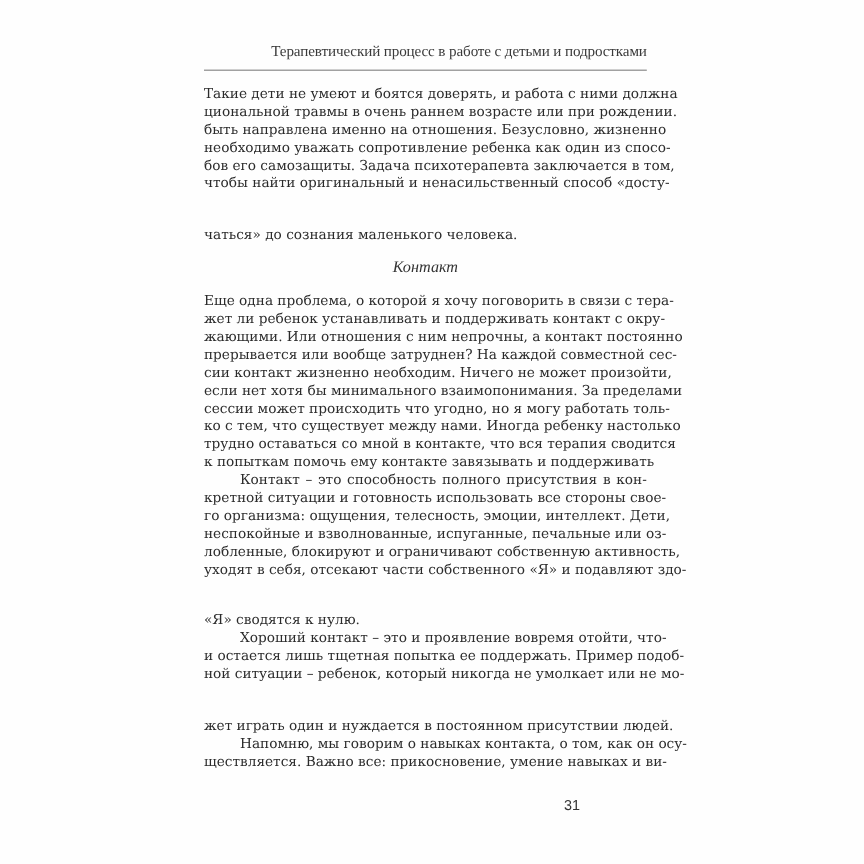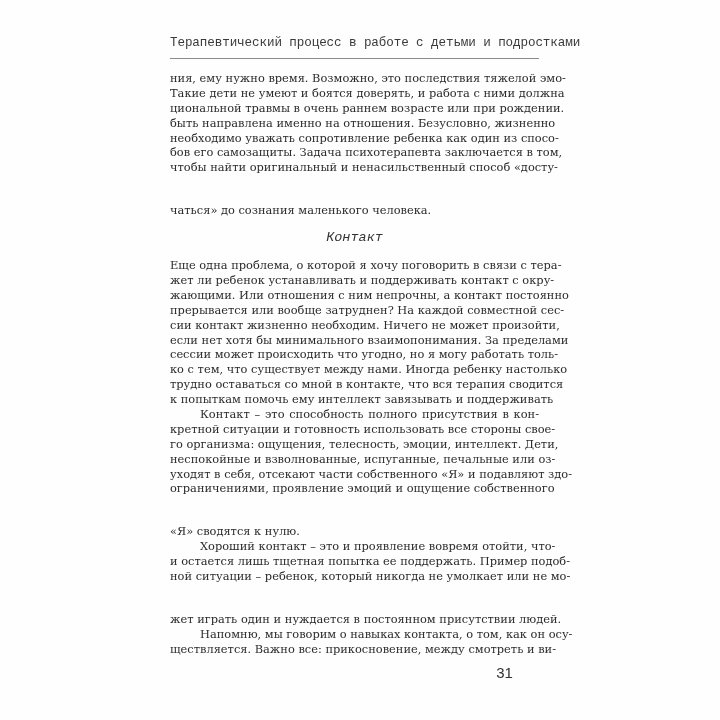--- a/index.html
+++ b/index.html
@@ -1,50 +1,49 @@
 <!DOCTYPE html>
 <html><head>
 <meta charset="utf-8">
 <style>
   html, body { margin: 0; padding: 0; }
   body { width: 720px; height: 720px; background: #ffffff; position: relative; overflow: hidden; }
   .page { position: absolute; left: 0; top: 0; width: 720px; height: 720px; background: #fefefe; }
   .running-head {
     position: absolute; left: 170px; width: 369px; top: 36px;
-    text-align: right; font-family: Liberation Mono, monospace; font-size: 12.6px;
+    text-align: right; font-family: Liberation Serif, serif; font-size: 12.6px;
     color: #3a3a3a; white-space: nowrap; letter-spacing: -0.1px;
   }
   .head-rule { position: absolute; left: 170px; width: 369px; top: 58px; height: 0; border-top: 1.2px solid #8a8a8a; }
   .body-text {
     position: absolute; left: 170px; width: 369px; top: 71px;
     font-family: "DejaVu Serif", serif; font-size: 11.4px; line-height: 14.9px; color: #2b2b2b;
   }
   .line { display: block; white-space: nowrap; text-align: justify; text-align-last: justify; height: 14.9px; overflow: visible; }
   .line.last { text-align-last: left; margin-top: 28px; }
   .line.indent { padding-left: 30px; }
   .heading {
-    display: block; text-align: center; font-family: Liberation Mono, monospace; font-style: italic;
+    display: block; text-align: center; font-family: Liberation Serif, serif; font-style: italic;
     font-size: 13.5px; color: #333; height: 15px; margin: 13px 0 12px 0;
   }
   .page-number {
-    position: absolute; left: 470px; width: 69px; top: 664px; text-align: center;
-    font-family: "Liberation Sans", sans-serif; font-size: 15px; color: #333;
+    position: absolute; left: 470px; width: 69px; top: 664px; text-align: left;
+    font-family: "Liberation Sans", sans-serif; font-size: 12px; color: #333;
   }
 </style>
 </head>
 <body>
 
 <div class="page">
   <div class="running-head">Терапевтический процесс в работе с детьми и подростками</div>
   <div class="head-rule"></div>
 
   <div class="body-text">
     <div id="pre-heading">
         <div>
-          <span class="line">ния, ему нужно время. Возможно, это последствия тяжелой эмо-</span>
           <span class="line">Такие дети не умеют и боятся доверять, и работа с ними должна</span>
           <span class="line">циональной травмы в очень раннем возрасте или при рождении.</span>
           <span class="line">быть направлена именно на отношения. Безусловно, жизненно</span>
           <span class="line">необходимо уважать сопротивление ребенка как один из спосо-</span>
           <span class="line">бов его самозащиты. Задача психотерапевта заключается в том,</span>
           <span class="line">чтобы найти оригинальный и ненасильственный способ «досту-</span>
           <span class="line last">чаться» до сознания маленького человека.</span>
         </div>
       </div>
     <div class="heading">Контакт</div>
@@ -52,38 +51,38 @@
         <div>
           <span class="line">Еще одна проблема, о которой я хочу поговорить в связи с тера-</span>
           <span class="line">жет ли ребенок устанавливать и поддерживать контакт с окру-</span>
           <span class="line">жающими. Или отношения с ним непрочны, а контакт постоянно</span>
           <span class="line">прерывается или вообще затруднен? На каждой совместной сес-</span>
           <span class="line">сии контакт жизненно необходим. Ничего не может произойти,</span>
           <span class="line">если нет хотя бы минимального взаимопонимания. За пределами</span>
           <span class="line">сессии может происходить что угодно, но я могу работать толь-</span>
           <span class="line">ко с тем, что существует между нами. Иногда ребенку настолько</span>
           <span class="line">трудно оставаться со мной в контакте, что вся терапия сводится</span>
-          <span class="line">к попыткам помочь ему интеллект завязывать и поддерживать</span>
+          <span class="line">к попыткам помочь ему контакте завязывать и поддерживать</span>
         </div>
         <div>
           <span class="line indent">Контакт – это способность полного присутствия в кон-</span>
           <span class="line">кретной ситуации и готовность использовать все стороны свое-</span>
           <span class="line">го организма: ощущения, телесность, эмоции, интеллект. Дети,</span>
           <span class="line">неспокойные и взволнованные, испуганные, печальные или оз-</span>
+          <span class="line">лобленные, блокируют и ограничивают собственную активность,</span>
           <span class="line">уходят в себя, отсекают части собственного «Я» и подавляют здо-</span>
-          <span class="line">ограничениями, проявление эмоций и ощущение собственного</span>
           <span class="line last">«Я» сводятся к нулю.</span>
         </div>
         <div>
           <span class="line indent">Хороший контакт – это и проявление вовремя отойти, что-</span>
           <span class="line">и остается лишь тщетная попытка ее поддержать. Пример подоб-</span>
           <span class="line">ной ситуации – ребенок, который никогда не умолкает или не мо-</span>
           <span class="line last">жет играть один и нуждается в постоянном присутствии людей.</span>
         </div>
         <div>
           <span class="line indent">Напомню, мы говорим о навыках контакта, о том, как он осу-</span>
-          <span class="line">ществляется. Важно все: прикосновение, между смотреть и ви-</span>
+          <span class="line">ществляется. Важно все: прикосновение, умение навыках и ви-</span>
         </div>
       </div>
   </div>
 
   <div class="page-number">31</div>
 </div>
 
 </body></html>

